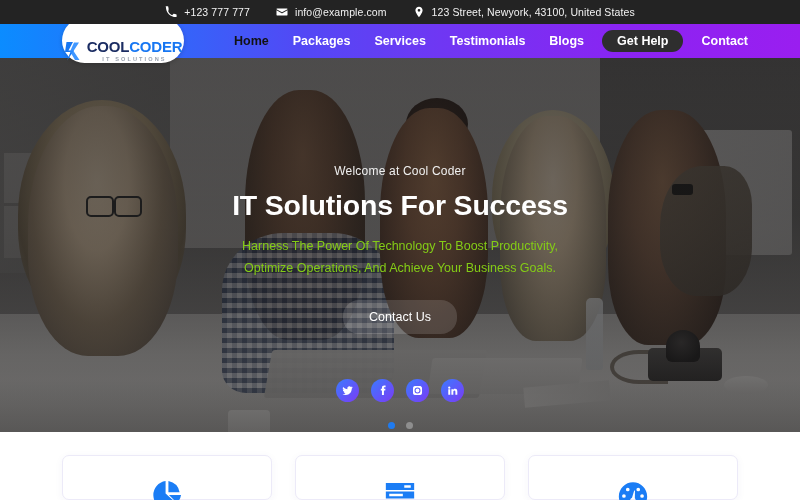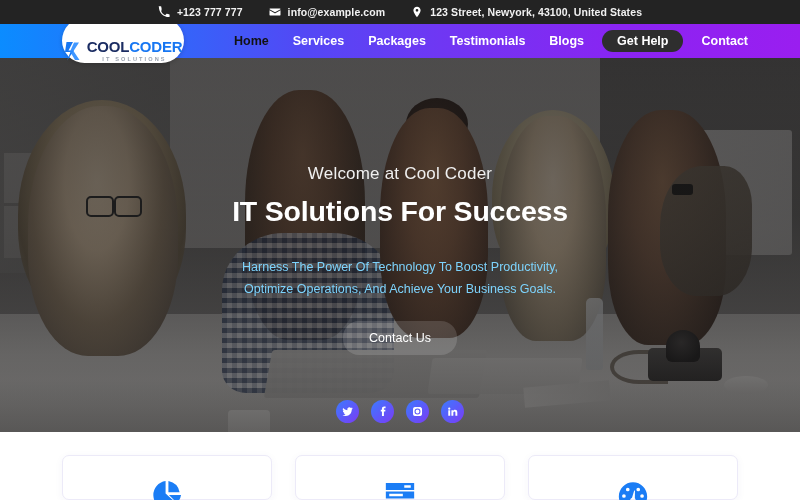--- a/index.html
+++ b/index.html
@@ -11,21 +11,21 @@
   }
   .page { position:relative; width:800px; height:500px; overflow:hidden; }
 
   
   .topbar {
     height:24px; background:#232323;
     display:flex; align-items:center; justify-content:center; gap:0;
     position:relative; z-index:40;
   }
   .tb-item { display:flex; align-items:center; gap:7px; padding:0 13px; }
-  .tb-text { color:#f2f2f2; font-size:10.5px; font-weight:700; letter-spacing:.1px; white-space:nowrap; }
+  .tb-text { color:#f2f2f2; font-size:10.5px; font-weight:400; letter-spacing:.1px; white-space:nowrap; }
   .tb-ico { width:12px; height:12px; display:block; flex:none; }
   .tb-ico svg { width:12px; height:12px; display:block; fill:#ffffff; }
 
   
   .navbar {
     height:34px;
     background:linear-gradient(90deg,#0b8cff 0%,#2b6dfb 18%,#5348f5 38%,#6f37f3 55%,#8a24f2 78%,#9a1ef0 100%);
     position:relative; z-index:35;
     display:flex; align-items:center;
   }
@@ -232,29 +232,29 @@
     position:absolute; inset:0;
     background:linear-gradient(180deg,rgba(22,22,24,.66) 0%,rgba(26,26,28,.60) 45%,rgba(30,30,32,.58) 100%);
   }
 
   .hero-content {
     position:absolute; left:0; right:0; top:0; bottom:0;
     display:flex; flex-direction:column; align-items:center;
     z-index:6; text-align:center;
   }
   .hero-welcome {
-    margin-top:106px; font-size:17px; color:#f0f0f0; font-weight:400;
+    margin-top:106px; font-size:12px; color:#f0f0f0; font-weight:400;
     letter-spacing:.2px;
   }
   .hero-title {
     margin-top:12px; font-size:28.5px; font-weight:700; color:#ffffff;
     letter-spacing:-.2px; line-height:1.1;
   }
   .hero-sub {
-    margin-top:30px; font-size:12.5px; color:#7dd3fc; font-weight:400;
+    margin-top:15px; font-size:12.5px; color:#84cc16; font-weight:400;
     line-height:1.72; max-width:330px;
   }
   .hero-btn {
     margin-top:21px; height:31px; padding:17px 26px;
     background:rgba(255,255,255,.14);
     border:none; border-radius:16px;
     color:#ffffff; font-size:12.5px; font-weight:400;
     font-family:"Liberation Sans", sans-serif;
     cursor:pointer; display:flex; align-items:center; justify-content:center;
   }
@@ -336,22 +336,22 @@
           <span class="logo-words">
             <span class="logo-cool">COOL</span><span class="logo-coder">CODER</span>
           </span>
           <span class="logo-sub">IT SOLUTIONS</span>
         </span>
       </div>
     </div>
 
     <div class="navlinks">
       <a class="navlink active">Home</a>
+      <a class="navlink">Packages</a>
       <a class="navlink">Services</a>
-      <a class="navlink">Packages</a>
       <a class="navlink">Testimonials</a>
       <a class="navlink">Blogs</a>
       <a class="navlink pill">Get Help</a>
       <a class="navlink">Contact</a>
     </div>
 
   </div>
 
   <div class="hero">
 

